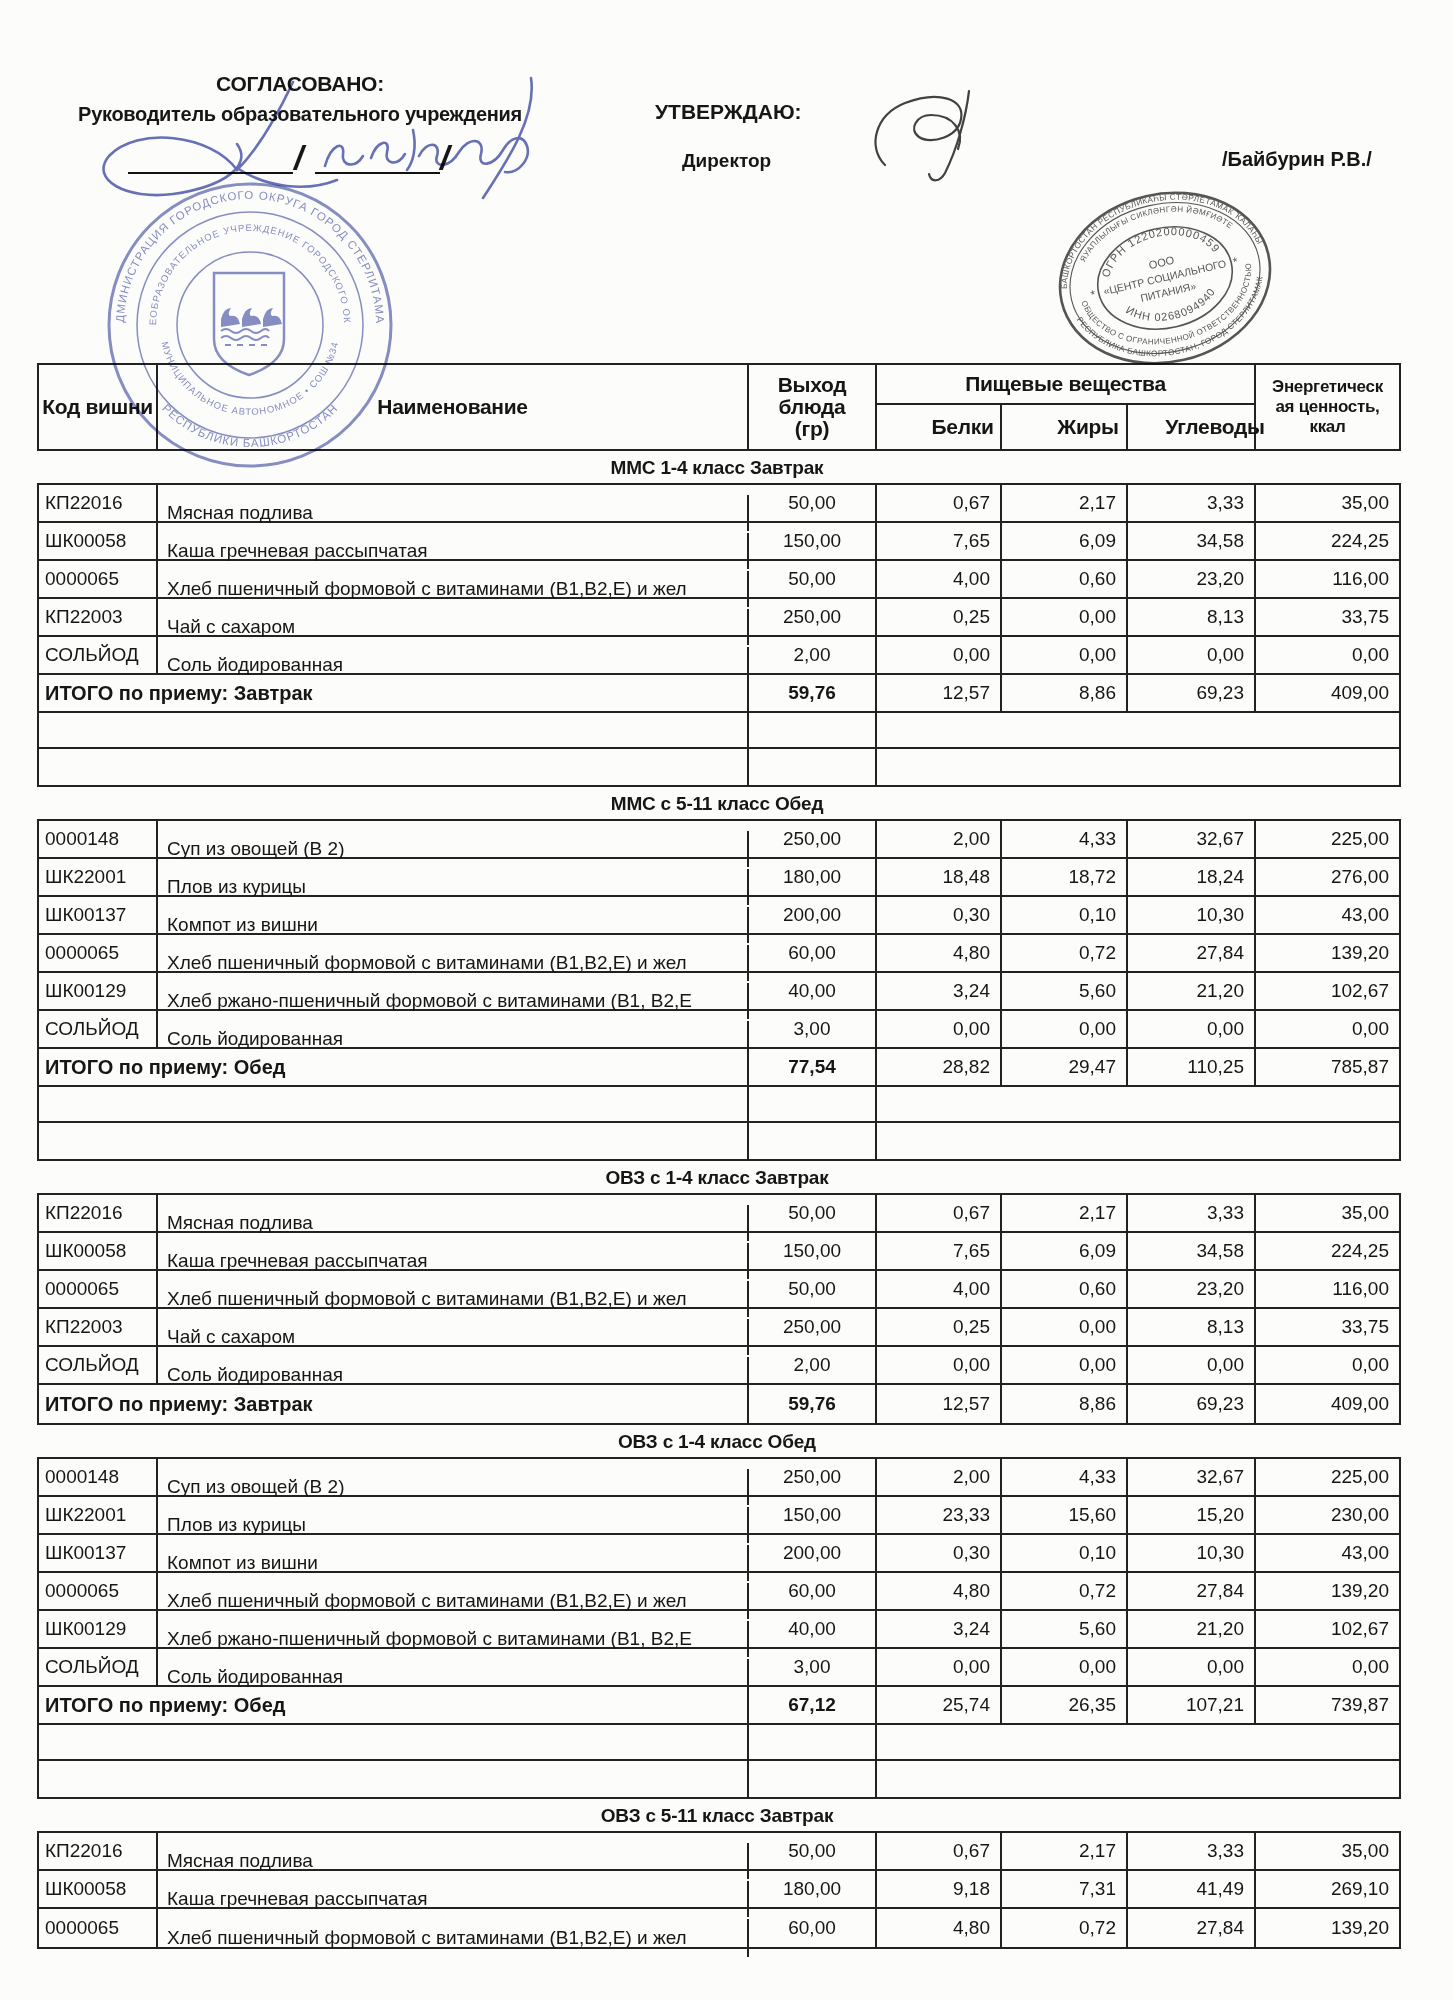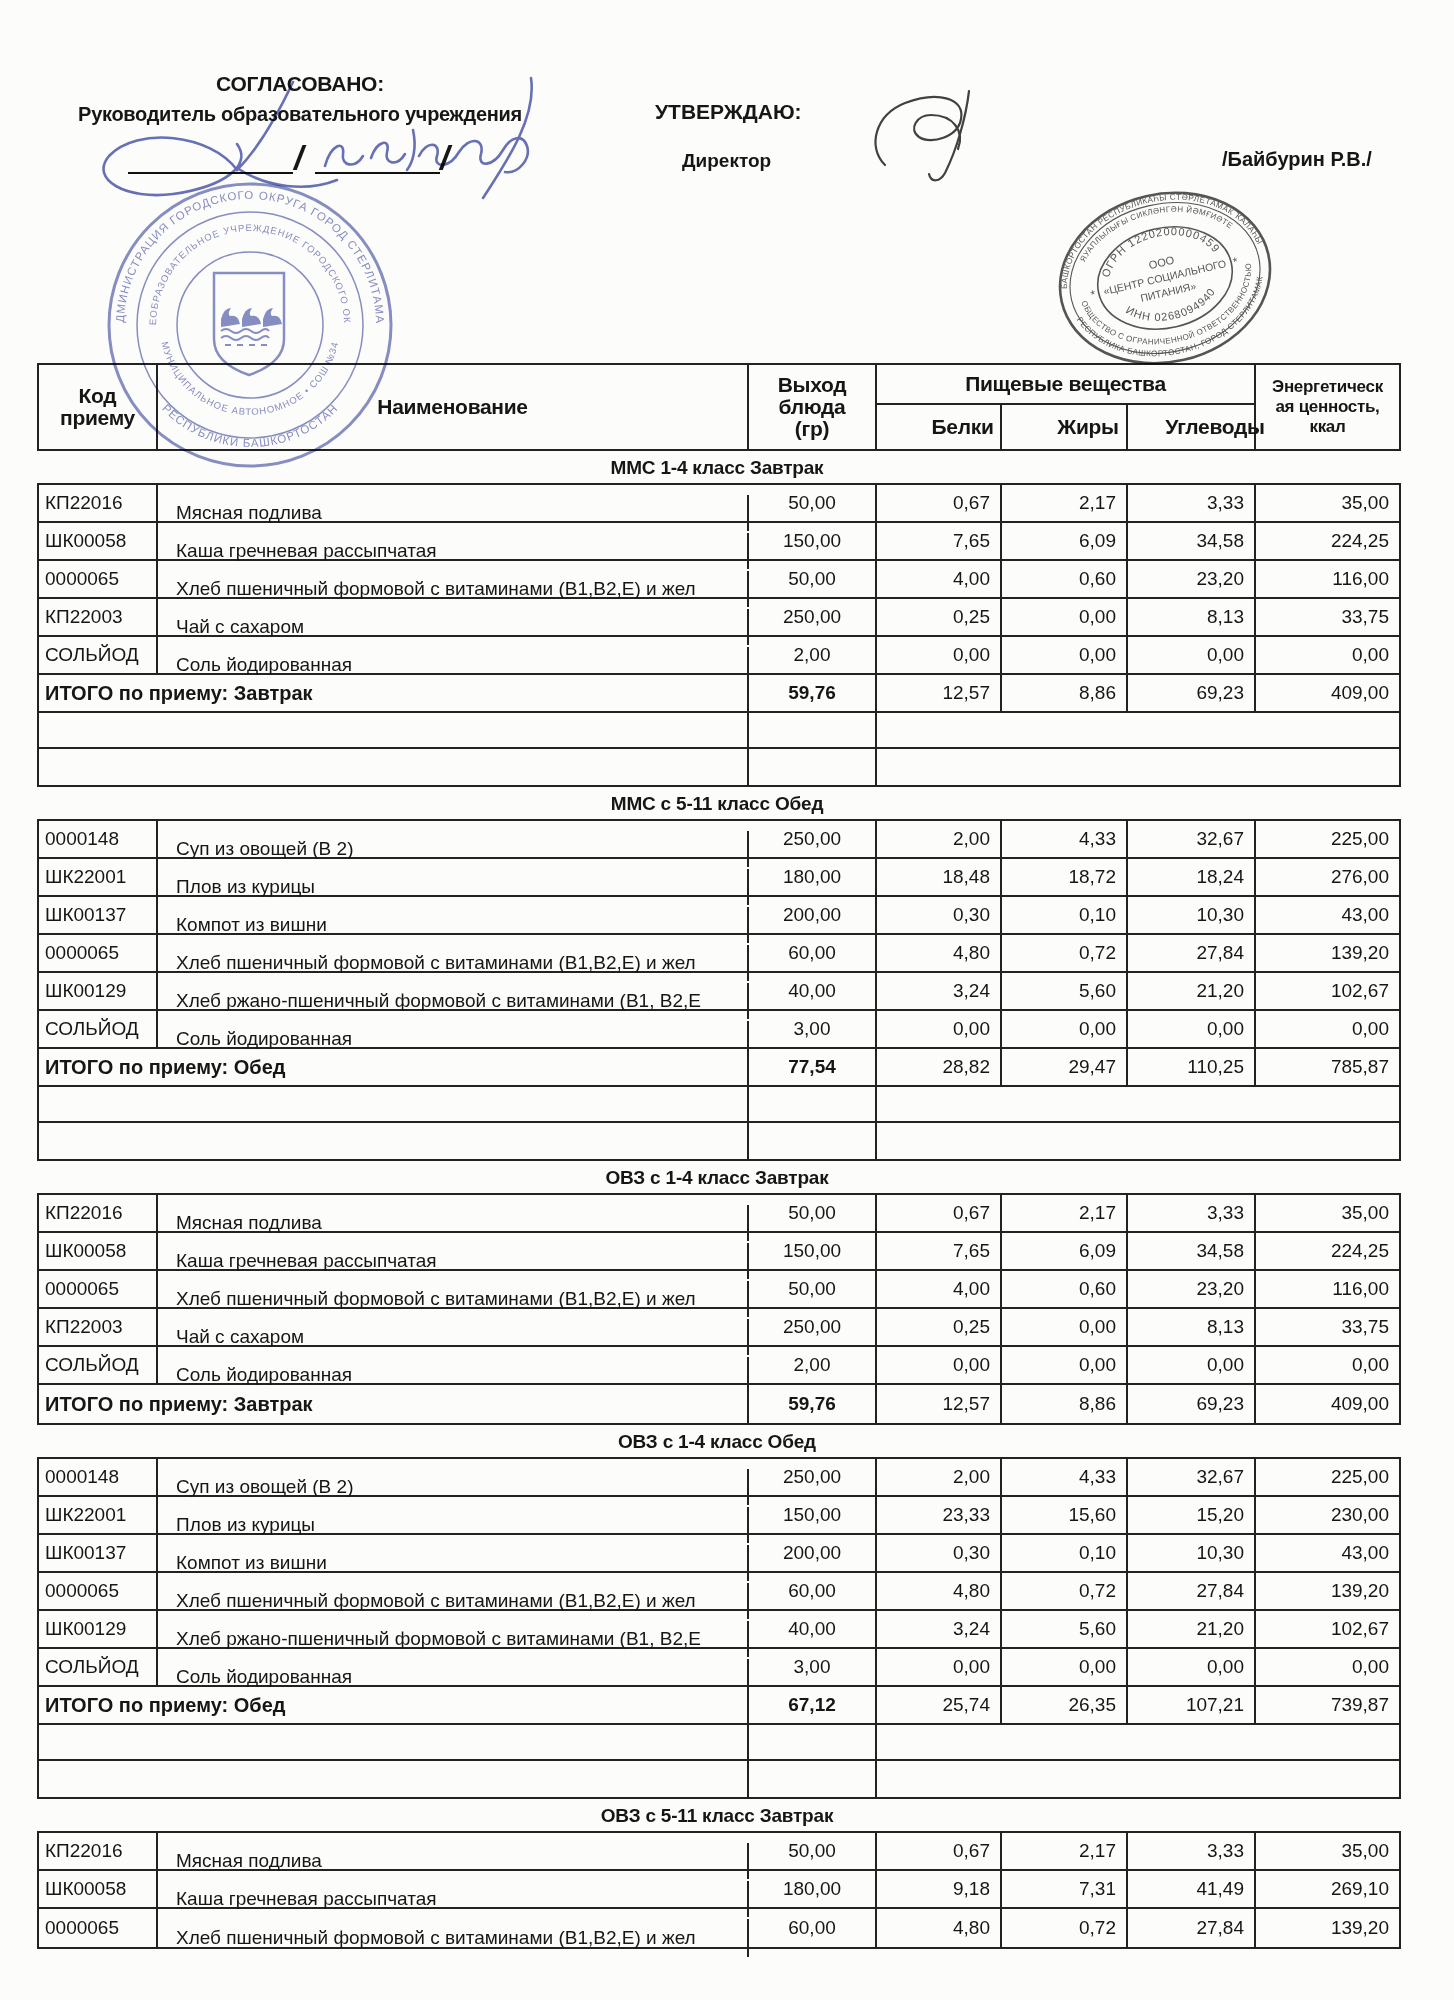--- a/index.html
+++ b/index.html
@@ -51,21 +51,21 @@
   .trow{display:flex; height:38px; border-bottom:2px solid #222; align-items:center; box-sizing:border-box;}
   .trow:last-child{border-bottom:none;}
   .trow.erow{height:36px;}
   .cell{height:100%; box-sizing:border-box; border-right:2px solid #222;
       display:flex; align-items:center; font-size:19px; overflow:hidden; white-space:nowrap;}
   .trow .cell:last-child{border-right:none;}
   .c1{width:119px;} .c2{width:591px;} .c3{width:128px;} .c4{width:125px;}
   .c5{width:126px;} .c6{width:128px;} .c7{width:143px;}
   .cm1{width:710px;} .cm3{width:522px;}
   .cell.code{padding-left:6px;}
-  .cell.nm{padding-left:18px;margin-top:20px;}
+  .cell.nm{padding-left:9px;margin-top:20px;}
   .cell.out{justify-content:center;}
   .cell.num{justify-content:flex-end; padding-right:10px;}
   .cell.tlabel{padding-left:6px; font-weight:700; font-size:20px;}
   .cell.tout{font-weight:700;}
 </style>
 </head>
 <body>
 
 <div class="page">
 
@@ -161,21 +161,21 @@
         <text x="0" y="3" text-anchor="middle" font-size="10.5">«ЦЕНТР СОЦИАЛЬНОГО</text>
         <text x="0" y="18" text-anchor="middle" font-size="10.5">ПИТАНИЯ»</text>
         <text x="-76" y="4" font-size="12">*</text>
         <text x="70" y="4" font-size="12">*</text>
       </g>
     </g>
   </svg>
 
   <div class="table-area">
     <div class="hblock">
-      <div class="hc code-h">Код приему</div>
+      <div class="hc code-h">Код вишни</div>
       <div class="hc name-h">Наименование</div>
       <div class="hc out-h">Выход блюда (гр)</div>
       <div class="hc energy-h">Энергетическ ая ценность, ккал</div>
       <div class="hc group-h">Пищевые вещества</div>
       <div class="hc sub sub-p">Белки</div>
       <div class="hc sub sub-f">Жиры</div>
       <div class="hc sub sub-c">Углеводы</div>
     </div>
     <div id="sections">
         <div class="sec-title">ММС 1-4 класс Завтрак</div>

